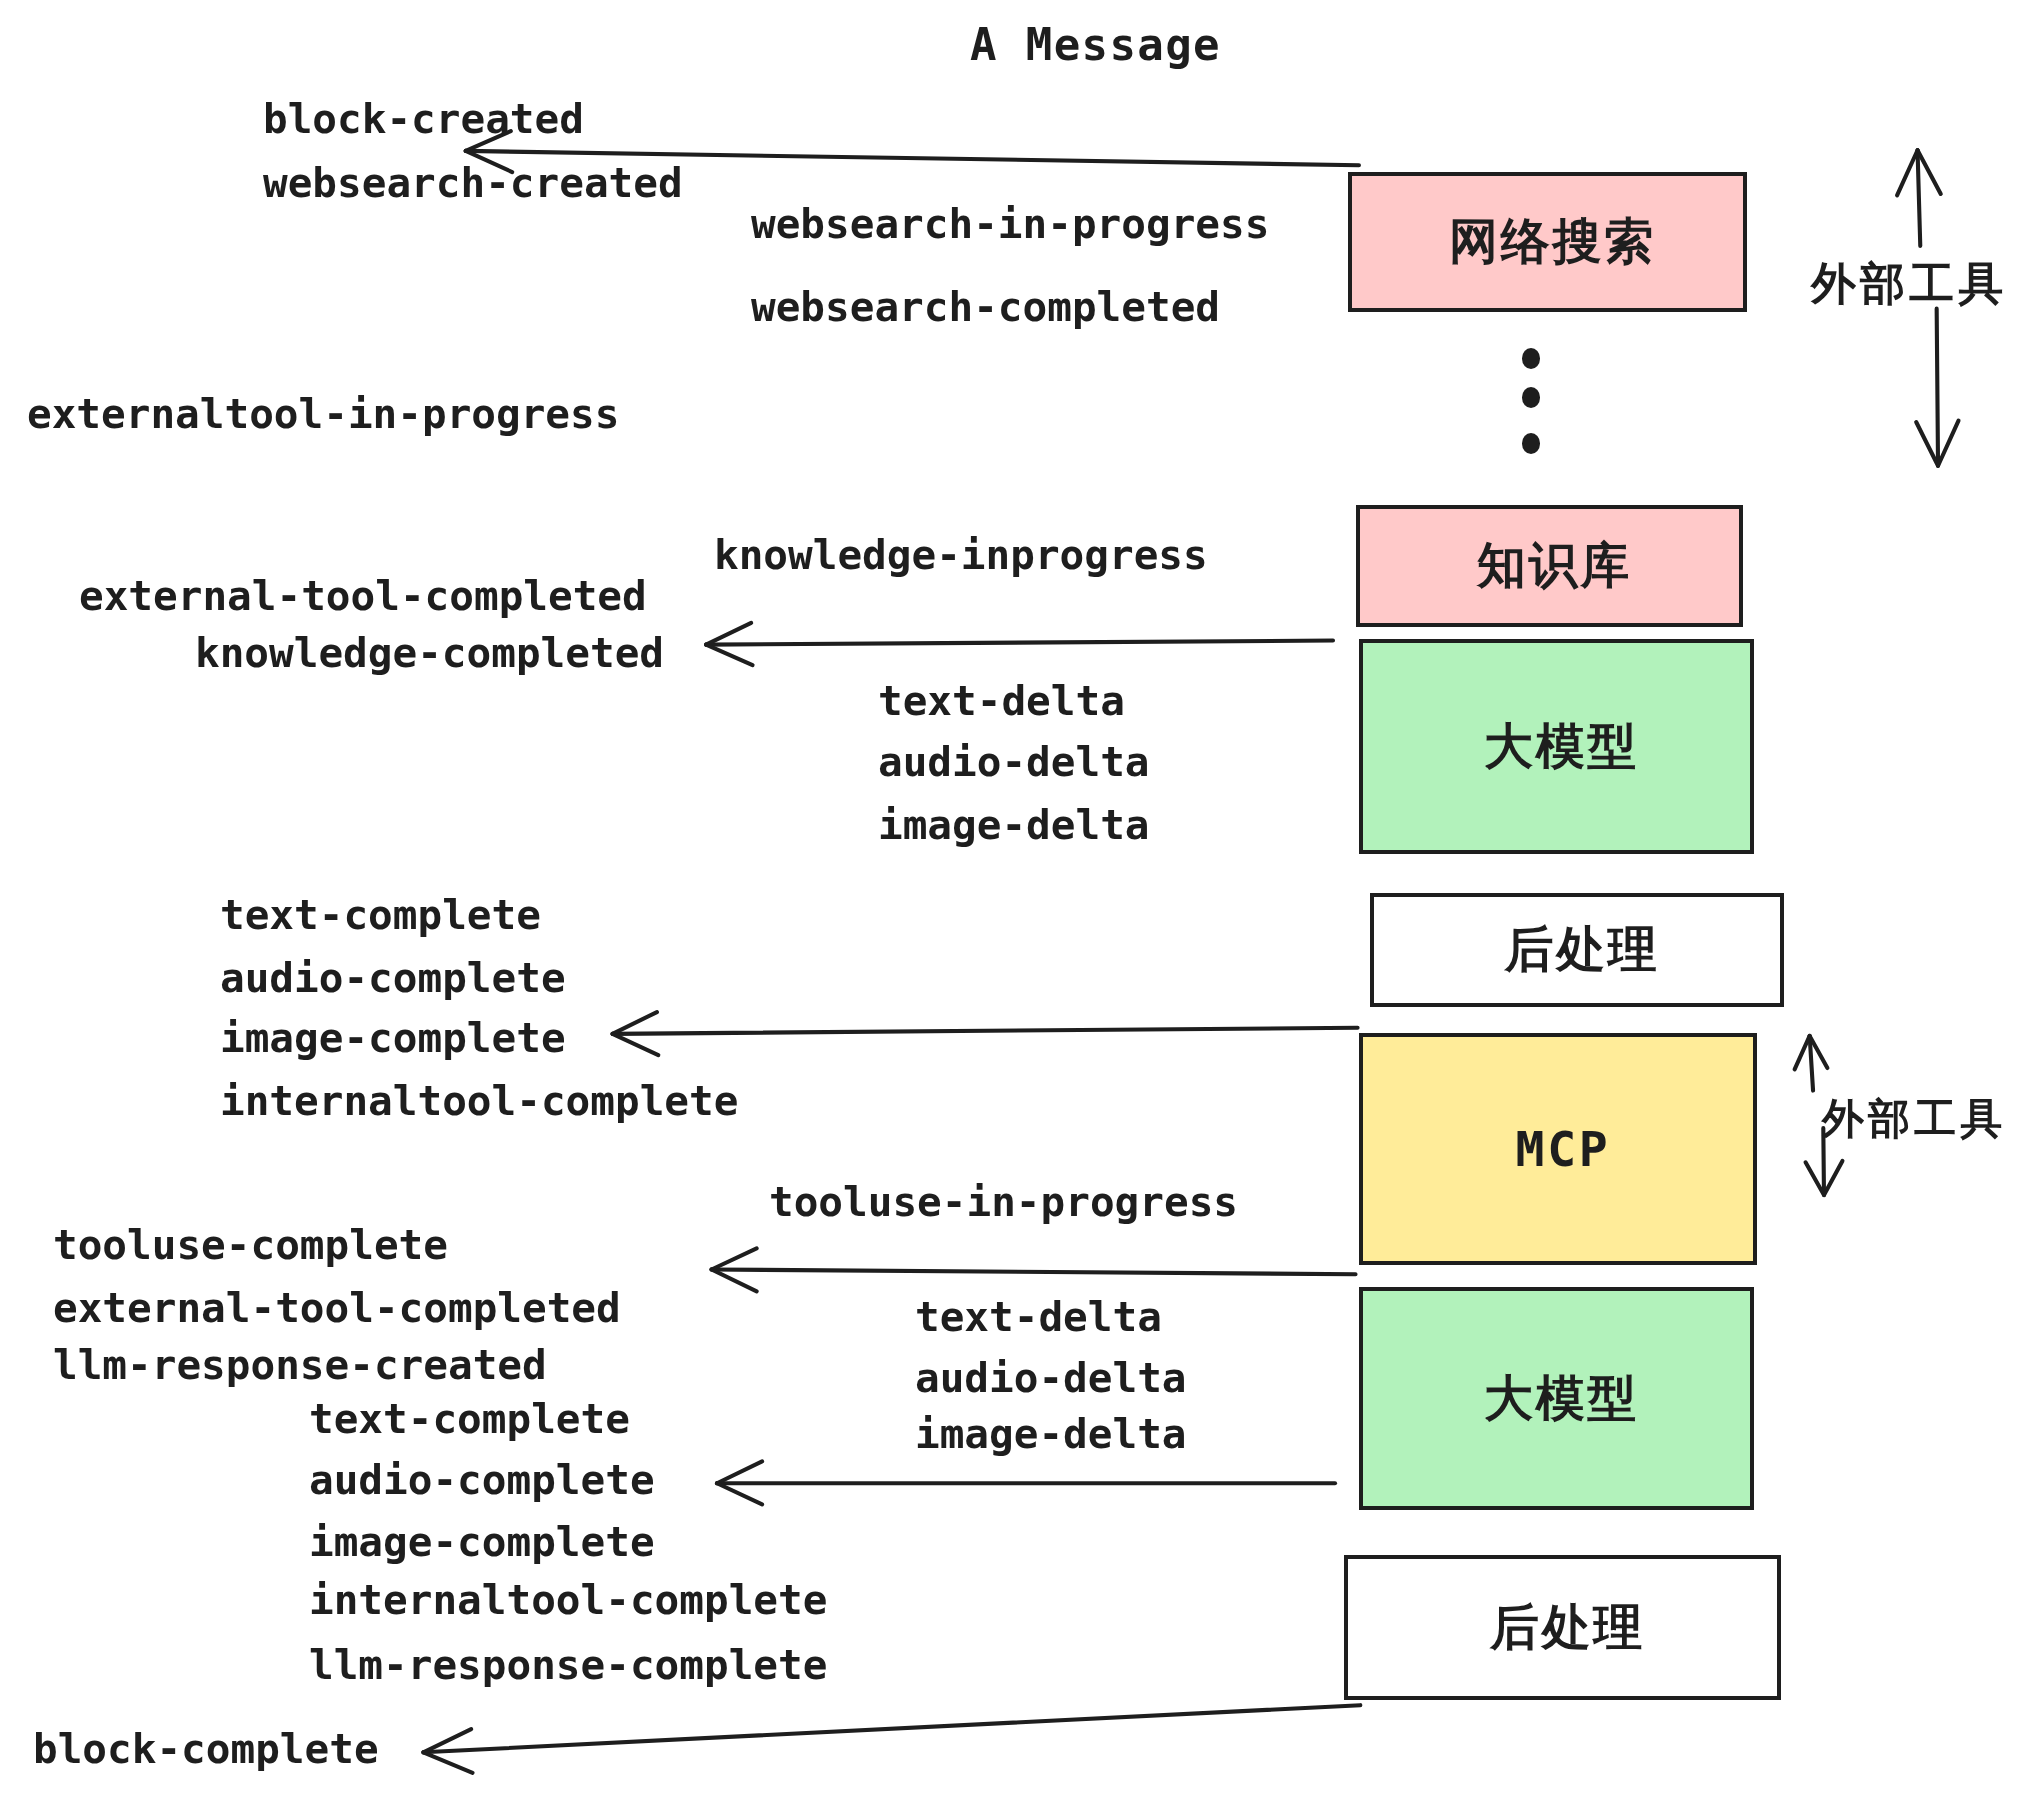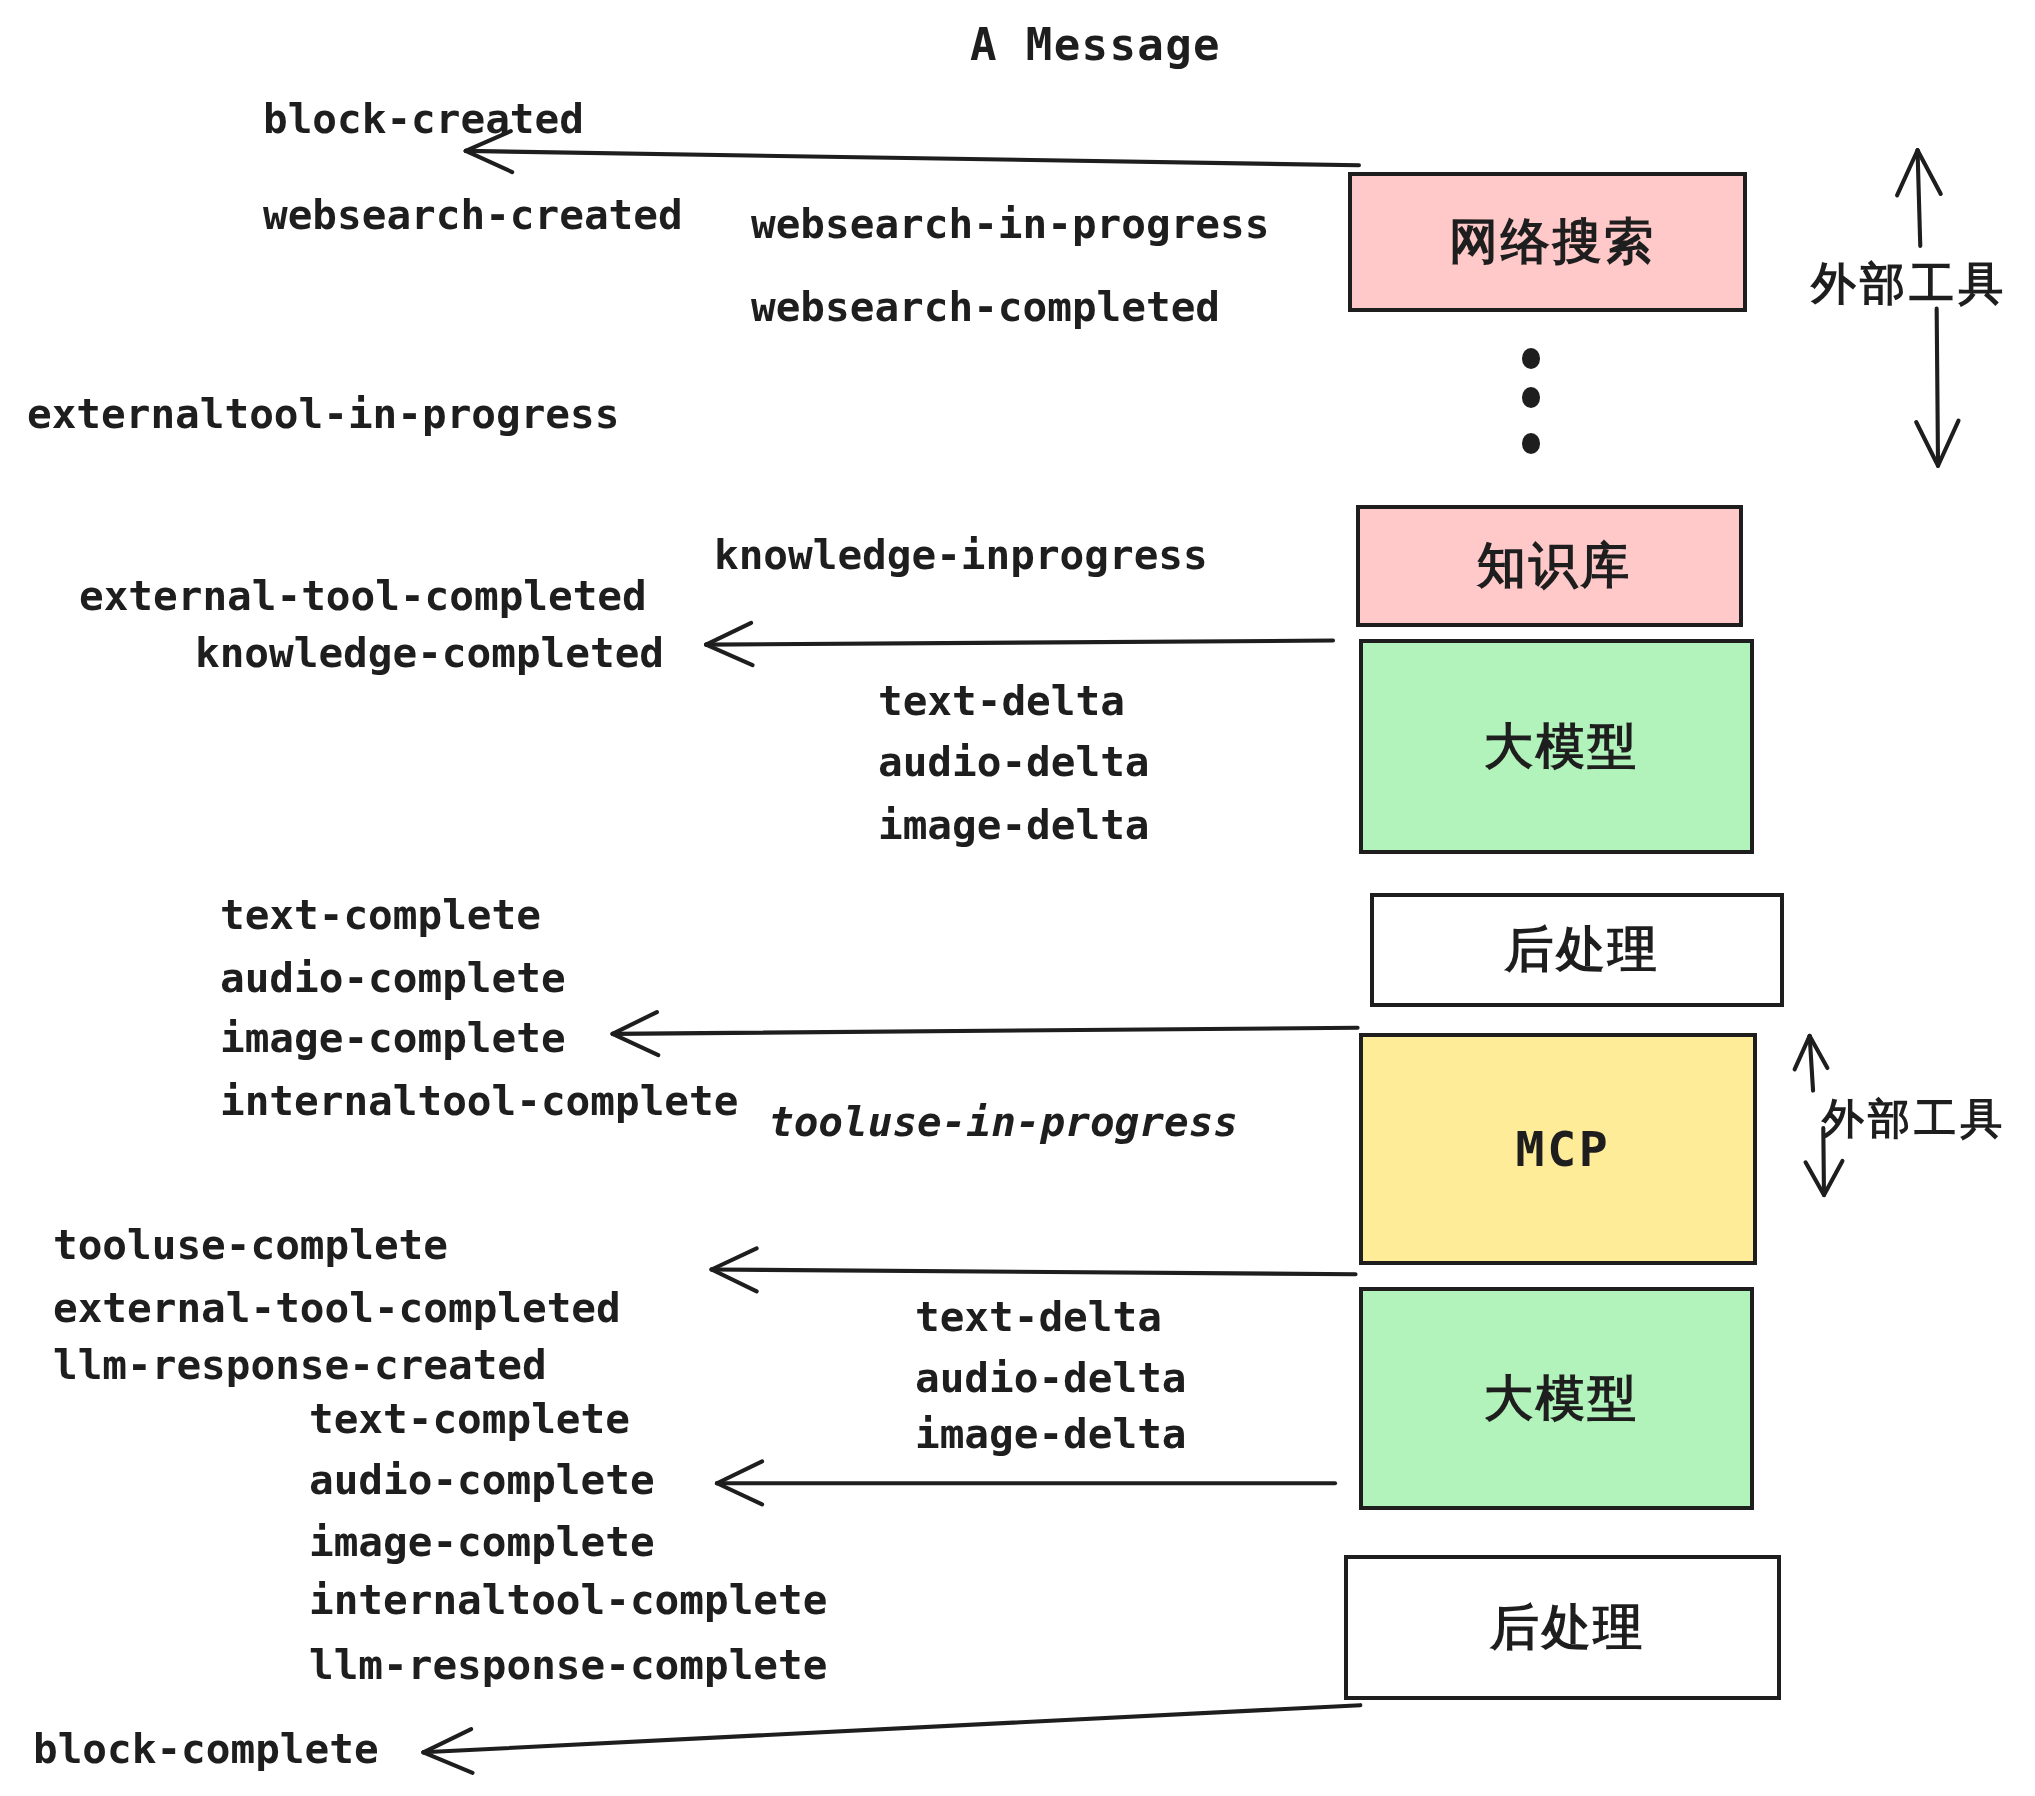--- a/index.html
+++ b/index.html
@@ -21,35 +21,35 @@
     position:absolute;left:970px;top:19px;
     font-size:44px;font-weight:bold;letter-spacing:1.4px;
   }
   
   .ev{
     position:absolute;font-size:41px;font-weight:bold;
     white-space:nowrap;letter-spacing:0px;line-height:1.1;
   }
   
   .ev-block-created        {left:263px;  top:97px;}
-  .ev-websearch-created    {left:263px;  top:161px;margin-top:32px;}
+  .ev-websearch-created    {left:263px;  top:161px;}
   .ev-websearch-in-progress{left:751px; top:202px;}
   .ev-websearch-completed  {left:751px; top:285px;}
   .ev-externaltool-in-progress{left:19px;top:392px;margin-left:8px;}
   .ev-knowledge-inprogress {left:714px; top:533px;}
   .ev-external-tool-completed1{left:79px;top:574px;}
   .ev-knowledge-completed  {left:195px;  top:631px;}
   .ev-text-delta1   {left:878px; top:679px;}
   .ev-audio-delta1  {left:878px; top:740px;}
   .ev-image-delta1  {left:878px; top:803px;}
   .ev-text-complete1        {left:220px; top:893px;}
   .ev-audio-complete1       {left:220px; top:956px;}
   .ev-image-complete1       {left:220px; top:1016px;}
   .ev-internaltool-complete1{left:220px; top:1079px;}
-  .ev-tooluse-in-progress   {left:769px;top:1100px;font-style:italic;}
+  .ev-tooluse-in-progress   {left:769px;top:1180px;}
   .ev-tooluse-complete      {left:53px;  top:1223px;}
   .ev-external-tool-completed2{left:53px;top:1286px;}
   .ev-llm-response-created  {left:53px;  top:1343px;text-align:right;}
   .ev-text-delta2  {left:915px; top:1295px;}
   .ev-audio-delta2 {left:915px; top:1356px;}
   .ev-image-delta2 {left:915px; top:1412px;}
   .ev-text-complete2        {left:309px; top:1397px;}
   .ev-audio-complete2       {left:309px; top:1458px;}
   .ev-image-complete2       {left:309px; top:1520px;}
   .ev-internaltool-complete2{left:309px; top:1578px;}

